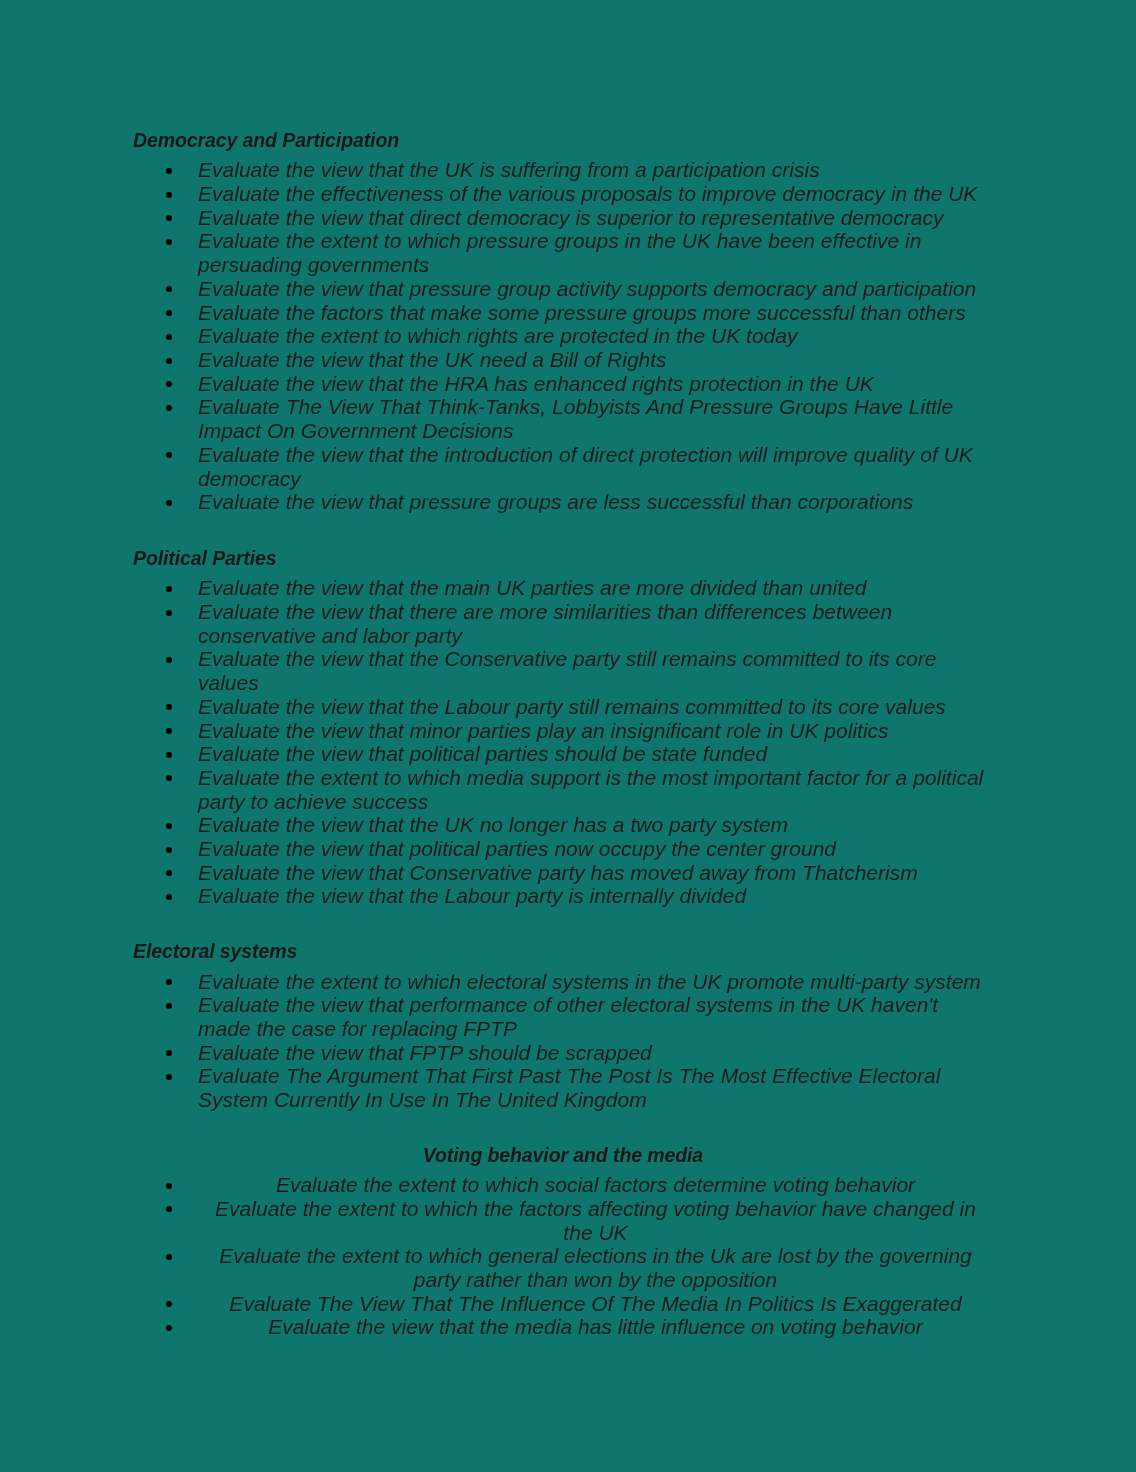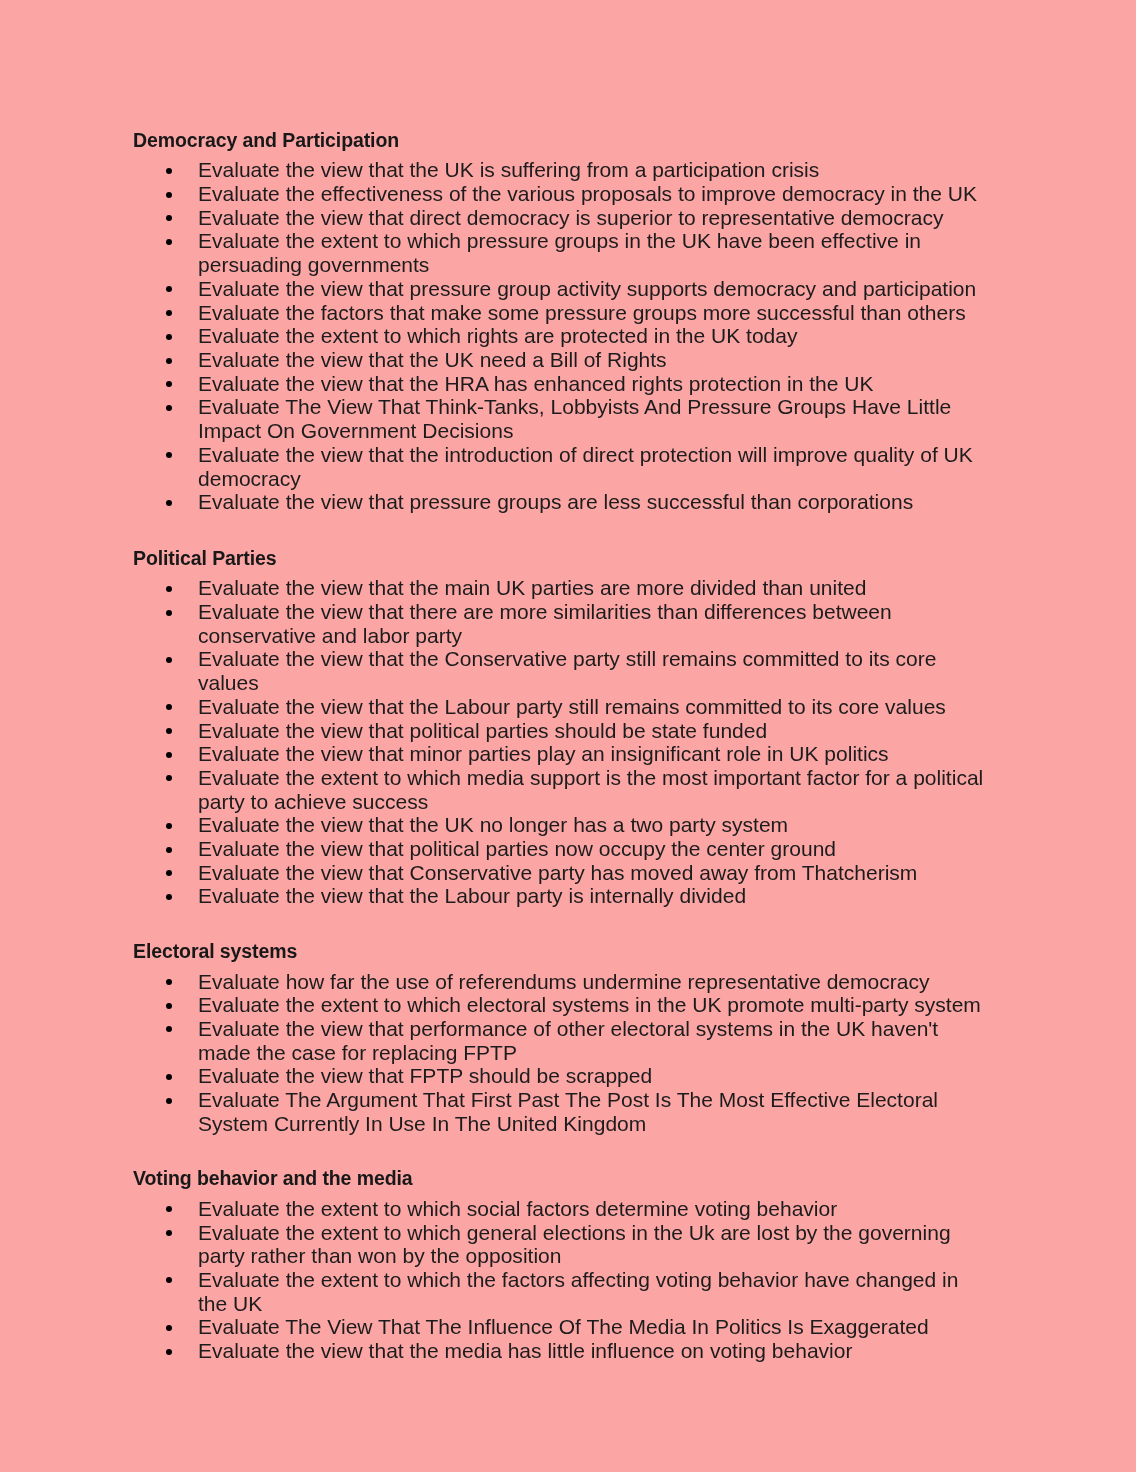--- a/index.html
+++ b/index.html
@@ -12,23 +12,24 @@
     width: 1136px;
     height: 1472px;
     font-family: "Liberation Sans", sans-serif;
     color: #000000;
     -webkit-font-smoothing: antialiased;
   }
   .page {
     position: relative;
     width: 1136px;
     height: 1472px;
-    background: #fca5a5;
+    background: #0f766e;
     box-sizing: border-box;
     padding: 128px 146px 0 133px;
+    font-style: italic;
   }
   .doc-body {
     width: 860px;
   }
   .section {
     margin: 0 0 30px 0;
   }
   .section:last-child {
     margin-bottom: 0;
   }
@@ -61,21 +62,21 @@
     top: 9.5px;
     width: 6px;
     height: 6px;
     border-radius: 50%;
     background: #000000;
   }
   
   .section-democracy .bullet-list { margin-top: 1px; }
   .section-parties { margin-top: 32px; }
   .section-electoral { margin-top: 31px; }
-  .section-voting { margin-top: 31px; }
+  .section-voting { margin-top: 31px; text-align: center; }
 </style>
 </head>
 <body>
 
 <div class="page">
   <div class="doc-body">
 
     <section class="section section-democracy">
       <h2 class="section-heading">Democracy and Participation</h2>
       <ul class="bullet-list">
@@ -94,46 +95,45 @@
       </ul>
     </section>
 
     <section class="section section-parties">
       <h2 class="section-heading">Political Parties</h2>
       <ul class="bullet-list">
         <li class="bullet-item">Evaluate the view that the main UK parties are more divided than united</li>
         <li class="bullet-item">Evaluate the view that there are more similarities than differences between conservative and labor party</li>
         <li class="bullet-item">Evaluate the view that the Conservative party still remains committed to its core values</li>
         <li class="bullet-item">Evaluate the view that the Labour party still remains committed to its core values</li>
+        <li class="bullet-item">Evaluate the view that minor parties play an insignificant role in UK politics</li>
         <li class="bullet-item">Evaluate the view that political parties should be state funded</li>
-        <li class="bullet-item">Evaluate the view that minor parties play an insignificant role in UK politics</li>
         <li class="bullet-item">Evaluate the extent to which media support is the most important factor for a political party to achieve success</li>
         <li class="bullet-item">Evaluate the view that the UK no longer has a two party system</li>
         <li class="bullet-item">Evaluate the view that political parties now occupy the center ground</li>
         <li class="bullet-item">Evaluate the view that Conservative party has moved away from Thatcherism</li>
         <li class="bullet-item">Evaluate the view that the Labour party is internally divided</li>
       </ul>
     </section>
 
     <section class="section section-electoral">
       <h2 class="section-heading">Electoral systems</h2>
       <ul class="bullet-list">
-        <li class="bullet-item">Evaluate how far the use of referendums undermine representative democracy</li>
         <li class="bullet-item">Evaluate the extent to which electoral systems in the UK promote multi-party system</li>
         <li class="bullet-item">Evaluate the view that performance of other electoral systems in the UK haven't made the case for replacing FPTP</li>
         <li class="bullet-item">Evaluate the view that FPTP should be scrapped</li>
         <li class="bullet-item">Evaluate The Argument That First Past The Post Is The Most Effective Electoral System Currently In Use In The United Kingdom</li>
       </ul>
     </section>
 
     <section class="section section-voting">
       <h2 class="section-heading">Voting behavior and the media</h2>
       <ul class="bullet-list">
         <li class="bullet-item">Evaluate the extent to which social factors determine voting behavior</li>
+        <li class="bullet-item">Evaluate the extent to which the factors affecting voting behavior have changed in the UK</li>
         <li class="bullet-item">Evaluate the extent to which general elections in the Uk are lost by the governing party rather than won by the opposition</li>
-        <li class="bullet-item">Evaluate the extent to which the factors affecting voting behavior have changed in the UK</li>
         <li class="bullet-item">Evaluate The View That The Influence Of The Media In Politics Is Exaggerated</li>
         <li class="bullet-item">Evaluate the view that the media has little influence on voting behavior</li>
       </ul>
     </section>
 
   </div>
 </div>
 
 </body></html>

